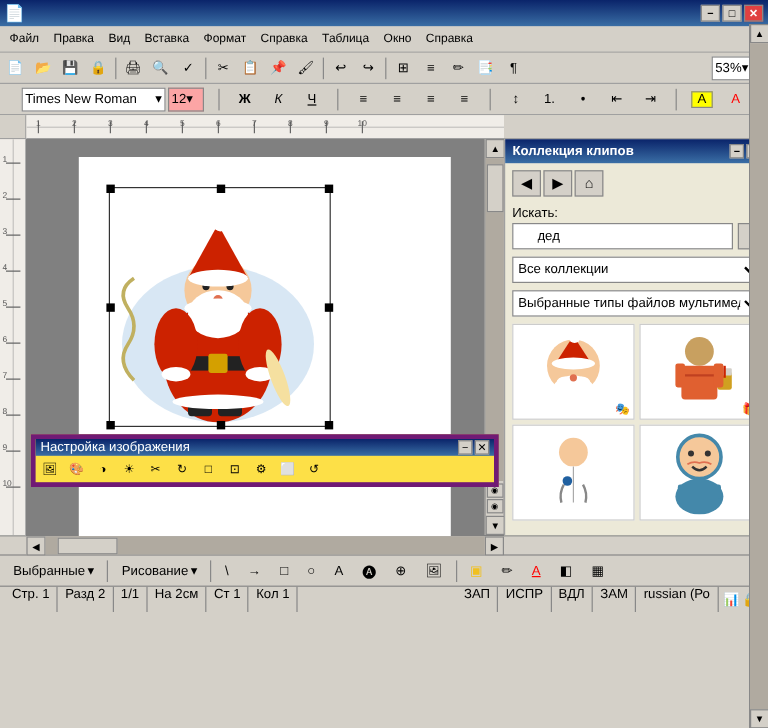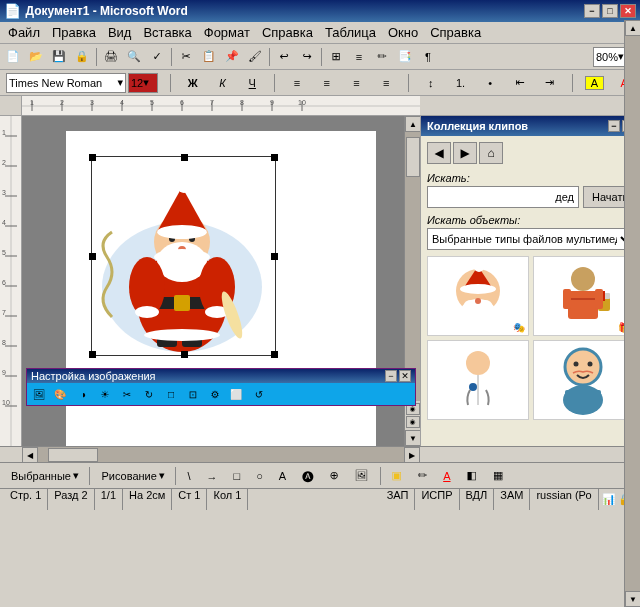--- a/index.html
+++ b/index.html
@@ -21,41 +21,41 @@
     .title-bar-icon { font-size: 14px; }
     .title-bar-buttons { display: flex; gap: 2px; }
     .title-btn {
       width: 16px; height: 14px; background: #d4d0c8; border: 1px solid #888; display: flex; align-items: center; justify-content: center; font-size: 9px; cursor: pointer; color: black; font-weight: bold;
     }
 
     
     .menu-bar {
       background: #d4d0c8; height: 22px; display: flex; align-items: center; padding: 0 2px; border-bottom: 1px solid #a0a0a0;
     }
-    .menu-item { padding: 2px 6px; cursor: pointer; font-size: 13px; }
+    .menu-item { padding: 2px 6px; cursor: pointer; font-size: 10px; }
 
     
     .toolbar {
       background: #d4d0c8; border-bottom: 1px solid #a0a0a0; display: flex; align-items: center; padding: 1px 2px; gap: 1px; height: 26px; flex-wrap: wrap;
     }
     .tb-btn {
       width: 22px; height: 22px; border: 1px solid transparent; background: transparent; display: flex; align-items: center; justify-content: center; cursor: pointer; font-size: 11px;
     }
     .tb-sep { width: 1px; height: 18px; background: #888; margin: 0 2px; }
     .tb-spacer { flex: 1; }
 
     
     .format-bar {
-      background: #d4d0c8; border-bottom: 1px solid #a0a0a0; display: flex; align-items: center; padding: 1px 6px; gap: 10px; height: 26px;
+      background: #d4d0c8; border-bottom: 1px solid #a0a0a0; display: flex; align-items: center; padding: 1px 18px; gap: 10px; height: 26px;
     }
     .font-box {
       background: white; border: 1px solid #888; height: 20px; padding: 0 2px; font-size: 11px; display: flex; align-items: center; width: 120px;
     }
     .font-size-box {
-      background: #b91c1c; border: 1px solid #888; height: 20px; padding: 0 2px; font-size: 11px; display: flex; align-items: center; width: 30px;
+      background: #fca5a5; border: 1px solid #888; height: 20px; padding: 0 2px; font-size: 11px; display: flex; align-items: center; width: 30px;
     }
     .fmt-btn {
       width: 20px; height: 20px; border: 1px solid transparent; background: transparent; display: flex; align-items: center; justify-content: center; cursor: pointer; font-size: 11px;
     }
 
     
     .ruler-area { display: flex; height: 20px; background: #d4d0c8; }
     .ruler-corner { width: 22px; height: 20px; background: #d4d0c8; border-right: 1px solid #a0a0a0; border-bottom: 1px solid #a0a0a0; }
     .ruler-h { flex: 1; background: #f0ede8; border-bottom: 1px solid #a0a0a0; position: relative; overflow: hidden; }
     .ruler-sidebar-space { width: 220px; background: #d4d0c8; border-bottom: 1px solid #a0a0a0; }
@@ -70,23 +70,23 @@
     
     .clip-panel {
       width: 220px; background: #ece9d8; border-left: 1px solid #a0a0a0; display: flex; flex-direction: column;
     }
     .clip-panel-title {
       background: linear-gradient(to bottom, #0a246a, #3a6ea5); color: white; padding: 3px 6px; font-size: 11px; font-weight: bold; display: flex; justify-content: space-between; align-items: center; height: 20px;
     }
     .clip-panel-body { padding: 6px; flex: 1; overflow-y: auto; }
     .clip-nav { display: flex; gap: 2px; margin-bottom: 8px; }
     .clip-nav-btn { width: 24px; height: 22px; border: 1px solid #888; background: #d4d0c8; display: flex; align-items: center; justify-content: center; cursor: pointer; font-size: 12px; }
-    .clip-label { font-size: 11px; margin-bottom: 2px; font-style: italic; }
+    .clip-label { font-size: 11px; margin-bottom: 2px; }
     .clip-input-row { display: flex; gap: 4px; margin-bottom: 6px; align-items: center; }
-    .clip-input { flex: 1; height: 22px; border: 1px solid #888; padding: 0 4px; font-size: 11px; background: white; text-align: right; }
+    .clip-input { flex: 1; height: 22px; border: 1px solid #888; padding: 0 20px; font-size: 11px; background: white; }
     .clip-btn { height: 22px; padding: 0 8px; border: 1px solid #888; background: #d4d0c8; cursor: pointer; font-size: 11px; }
     .clip-select { width: 100%; height: 22px; border: 1px solid #888; background: white; font-size: 11px; margin-bottom: 6px; }
     .clip-grid { display: grid; grid-template-columns: 1fr 1fr; gap: 4px; margin-bottom: 6px; }
     .clip-thumb {
       background: white; border: 1px solid #ccc; height: 80px; display: flex; align-items: center; justify-content: center; position: relative; overflow: hidden;
     }
     .clip-thumb-icon { position: absolute; bottom: 2px; right: 2px; font-size: 10px; color: #555; }
     .img-tb-btn { width: 20px; height: 18px; border: 1px solid transparent; background: transparent; display: flex; align-items: center; justify-content: center; cursor: pointer; font-size: 10px; }
     .draw-toolbar { background: #d4d0c8; border-top: 1px solid #888; height: 26px; display: flex; align-items: center; padding: 0 4px; gap: 2px; }
     .draw-tb-btn { padding: 2px 6px; border: 1px solid transparent; background: transparent; cursor: pointer; font-size: 11px; display: flex; align-items: center; gap: 2px; }
@@ -95,21 +95,20 @@
     .status-bar { background: #d4d0c8; border-top: 1px solid #888; height: 22px; display: flex; align-items: center; font-size: 11px; padding: 0 4px; }
     .status-cell { padding: 0 6px; border-right: 1px solid #888; height: 100%; display: flex; }
     .status-spacer { flex: 1; }
   </style>
 </head>
 <body>
 
 <div class="title-bar">
   <div class="title-bar-left">
     <span class="title-bar-icon">📄</span>
-    <span>Документ1 - Microsoft Word</span>
   </div>
   <div class="title-bar-buttons">
     <div class="title-btn">−</div>
     <div class="title-btn">□</div>
     <div class="title-btn" style="background:#e04040;color:white;">✕</div>
   </div>
 </div>
 
 <div class="menu-bar">
   <span class="menu-item">Файл</span>
@@ -141,21 +140,21 @@
   <div class="tb-btn">↩</div>
   <div class="tb-btn">↪</div>
   <div class="tb-sep"></div>
   <div class="tb-btn">⊞</div>
   <div class="tb-btn">≡</div>
   <div class="tb-btn">✏</div>
   <div class="tb-btn">📑</div>
   <div class="tb-btn">¶</div>
   <div class="tb-spacer"></div>
   <div style="display:flex;align-items:center;border:1px solid #888;background:white;height:20px;padding:0 2px;font-size:11px;width:45px;">
-    <span>80%</span>
+    <span>53%</span>
     <span>▾</span>
   </div>
 </div>
 
 <div class="format-bar">
   <div style="display:flex;align-items:center;gap:2px;">
     <div class="font-box">
       <span>Times New Roman</span>
       <span style="margin-left:auto;">▾</span>
     </div>
@@ -296,21 +295,21 @@
         <div style="position:absolute;width:7px;height:7px;background:black;top:-3px;right:-3px;"></div>
         <div style="position:absolute;width:7px;height:7px;background:black;top:50%;margin-top:-3px;left:-3px;"></div>
         <div style="position:absolute;width:7px;height:7px;background:black;top:50%;margin-top:-3px;right:-3px;"></div>
         <div style="position:absolute;width:7px;height:7px;background:black;bottom:-3px;left:-3px;"></div>
         <div style="position:absolute;width:7px;height:7px;background:black;bottom:-3px;left:50%;margin-left:-3px;"></div>
         <div style="position:absolute;width:7px;height:7px;background:black;bottom:-3px;right:-3px;"></div>
       </div>
     </div>
 
     <div style="position:absolute;bottom:40px;left:4px;right:4px;z-index:20;">
-      <div style="background:#0ea5e9;border:1px solid #701a75;">
+      <div style="background:#fde047;border:4px solid #701a75;">
         <div style="background:linear-gradient(to bottom,#0a246a,#3a6ea5);color:white;font-size:11px;padding:1px 4px;display:flex;justify-content:space-between;">
           <span>Настройка изображения</span>
           <div style="display:flex;gap:2px;">
             <span style="background:#d4d0c8;color:black;width:12px;height:12px;display:flex;align-items:center;justify-content:center;font-size:9px;cursor:pointer;border:1px solid #888;">−</span>
             <span style="background:#d4d0c8;color:black;width:12px;height:12px;display:flex;align-items:center;justify-content:center;font-size:9px;cursor:pointer;border:1px solid #888;">✕</span>
           </div>
         </div>
         <div style="display:flex;gap:2px;padding:2px;flex-wrap:wrap;">
           <div class="img-tb-btn">🖼</div>
           <div class="img-tb-btn">🎨</div>
@@ -355,22 +354,24 @@
         <div class="clip-nav-btn">▶</div>
         <div class="clip-nav-btn">⌂</div>
       </div>
       
       <div class="clip-label">Искать:</div>
       <div class="clip-input-row">
         <input class="clip-input" type="text" value="дед" style="">
         <button class="clip-btn">Начать</button>
       </div>
       
-      
-      <div class="clip-label">Искать объекты:</div>
+      <select class="clip-select">
+        <option>Все коллекции</option>
+      </select>
+      
       <select class="clip-select">
         <option>Выбранные типы файлов мультимеди</option>
       </select>
 
       
       <div class="clip-grid">
 
         <div class="clip-thumb">
           <svg width="80" height="70" viewBox="0 0 80 70">
             <circle cx="40" cy="30" r="22" fill="#f5c89a"></circle>

